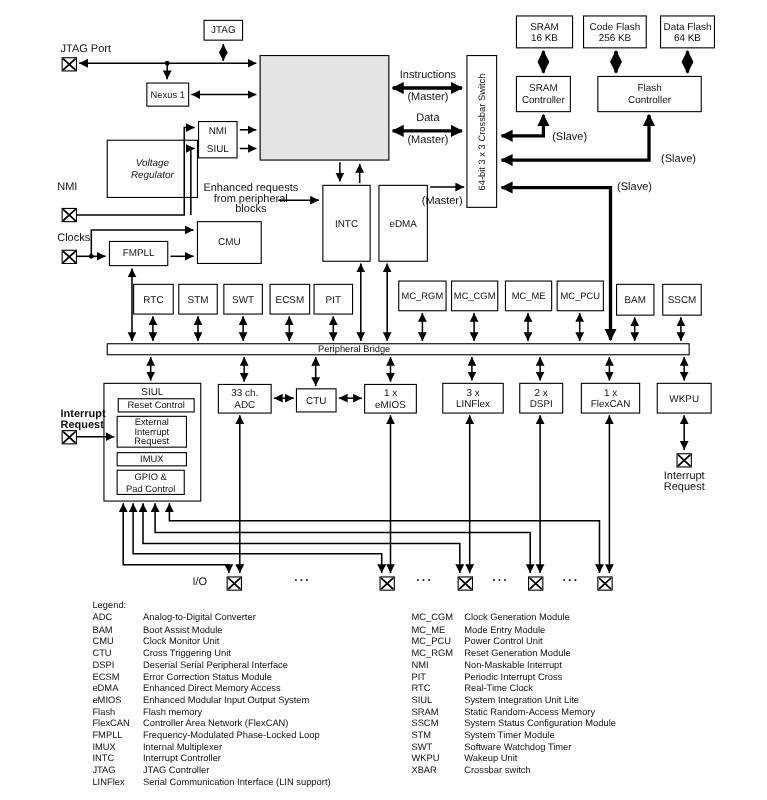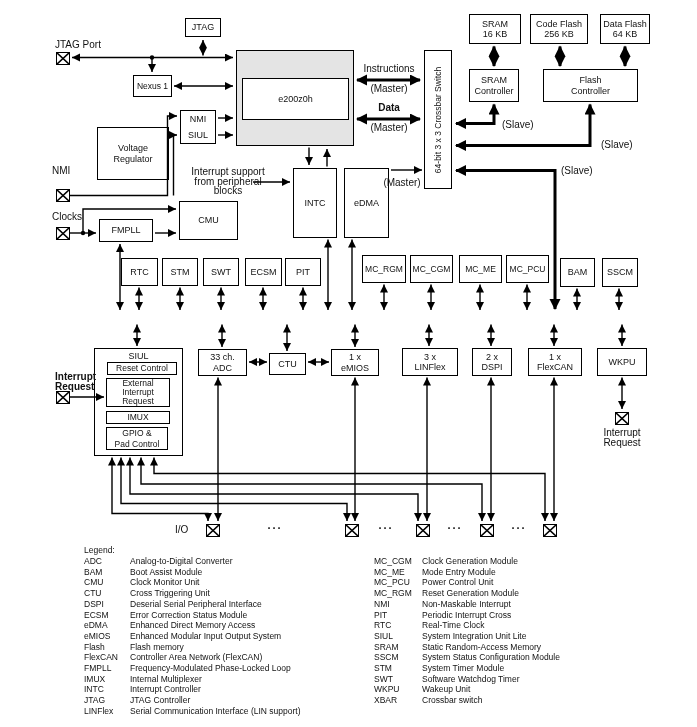--- a/index.html
+++ b/index.html
@@ -36,28 +36,27 @@
   <div class="pad" style="left:56px;top:52px;">
       <svg viewBox="0 0 10 10" preserveAspectRatio="none">
         <path d="M0 0 L10 10 M10 0 L0 10" stroke="#000" stroke-width="1.4" fill="none"></path>
       </svg>
     </div>
 
   <div class="b" style="left:185px;top:18px;width:36px;height:19px;">JTAG</div>
   <div class="b sm" style="left:133px;top:75px;width:39px;height:22px;">Nexus 1</div>
 
   <div class="b gray" style="left:236px;top:50px;width:118px;height:96px;"></div>
-  <div class="b" style="left:242px;top:78px;width:107px;height:42px;">e200z0h</div>
 
   <div class="b" style="left:180px;top:110px;width:36px;height:34px;justify-content:space-around;">
     <span>NMI</span>
     <span>SIUL</span>
   </div>
 
-  <div class="b" style="left:97px;top:127px;width:72px;height:53px;">
+  <div class="b" style="left:97px;top:127px;width:83px;height:53px;font-style:italic;">
     <span>Voltage</span>
     <span>Regulator</span>
   </div>
 
   <div class="vbox" style="left:424px;top:50px;width:28px;height:139px;">
     <span>64-bit 3 x 3 Crossbar Switch</span>
   </div>
 
   <div class="b" style="left:469px;top:14px;width:52px;height:30px;">
     <span>SRAM</span>
@@ -90,20 +89,23 @@
   <div class="b" style="left:203px;top:258px;width:36px;height:28px;">SWT</div>
   <div class="b" style="left:245px;top:258px;width:37px;height:28px;">ECSM</div>
   <div class="b" style="left:285px;top:258px;width:36px;height:28px;">PIT</div>
   <div class="b sm" style="left:362px;top:255px;width:44px;height:28px;">MC_RGM</div>
   <div class="b sm" style="left:410px;top:255px;width:43px;height:28px;">MC_CGM</div>
   <div class="b sm" style="left:459px;top:255px;width:43px;height:28px;">MC_ME</div>
   <div class="b sm" style="left:506px;top:255px;width:43px;height:28px;">MC_PCU</div>
   <div class="b" style="left:560px;top:258px;width:35px;height:29px;">BAM</div>
   <div class="b" style="left:602px;top:258px;width:36px;height:29px;">SSCM</div>
 
+  <div class="b sm" style="left:97px;top:312px;width:530px;height:11px;">
+    <span style="transform:translateX(-40px);">Peripheral Bridge</span>
+  </div>
 
   <div class="b" style="left:94px;top:348px;width:89px;height:108px;justify-content:flex-start;">
     <span class="siul-title">SIUL</span>
   </div>
   <div class="b sm" style="left:107px;top:362px;width:70px;height:13px;">Reset Control</div>
   <div class="b sm" style="left:106px;top:378px;width:64px;height:29px;line-height:9.2px;">
     <span>External</span>
     <span>Interrupt</span>
     <span>Request</span>
   </div>
@@ -145,29 +147,29 @@
 
   <div class="lbl" style="left:52px;top:212px;">Clocks</div>
   <div class="pad" style="left:56px;top:227px;">
       <svg viewBox="0 0 10 10" preserveAspectRatio="none">
         <path d="M0 0 L10 10 M10 0 L0 10" stroke="#000" stroke-width="1.4" fill="none"></path>
       </svg>
     </div>
 
   <div class="lbl ctr" style="left:389px;top:64px;">Instructions</div>
   <div class="lbl ctr" style="left:389px;top:84px;">(Master)</div>
-  <div class="lbl ctr" style="left:389px;top:103px;font-weight:bold;">Data</div>
+  <div class="lbl ctr" style="left:389px;top:103px;">Data</div>
   <div class="lbl ctr" style="left:389px;top:123px;">(Master)</div>
   <div class="lbl ctr" style="left:402px;top:178px;">(Master)</div>
   <div class="lbl" style="left:502px;top:120px;">(Slave)</div>
   <div class="lbl" style="left:601px;top:140px;">(Slave)</div>
   <div class="lbl" style="left:561px;top:166px;">(Slave)</div>
 
   <div class="lbl ctr" style="left:228px;top:167px;text-align:center;">
-    <div>Interrupt support</div>
+    <div>Enhanced requests</div>
     <div>from peripheral</div>
     <div>blocks</div>
   </div>
 
   <div class="lbl bold" style="left:55px;top:372px;">
     <div>Interrupt</div>
     <div>Request</div>
   </div>
   <div class="pad" style="left:56px;top:391px;">
       <svg viewBox="0 0 10 10" preserveAspectRatio="none">

